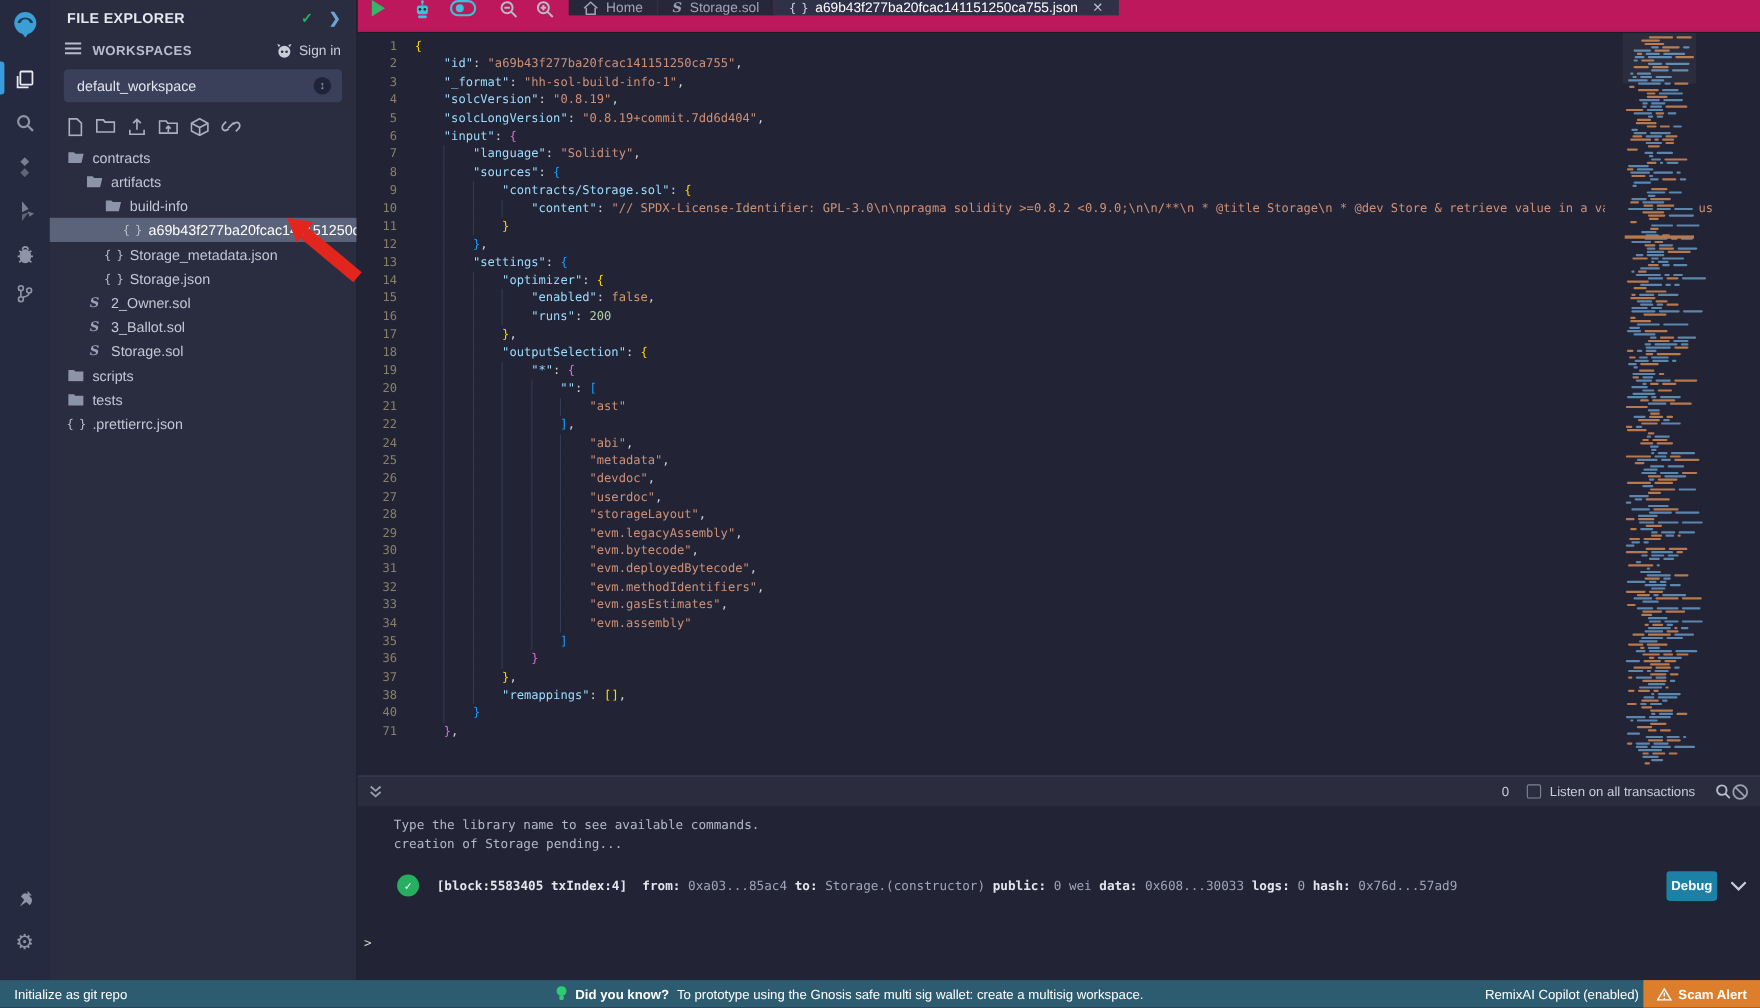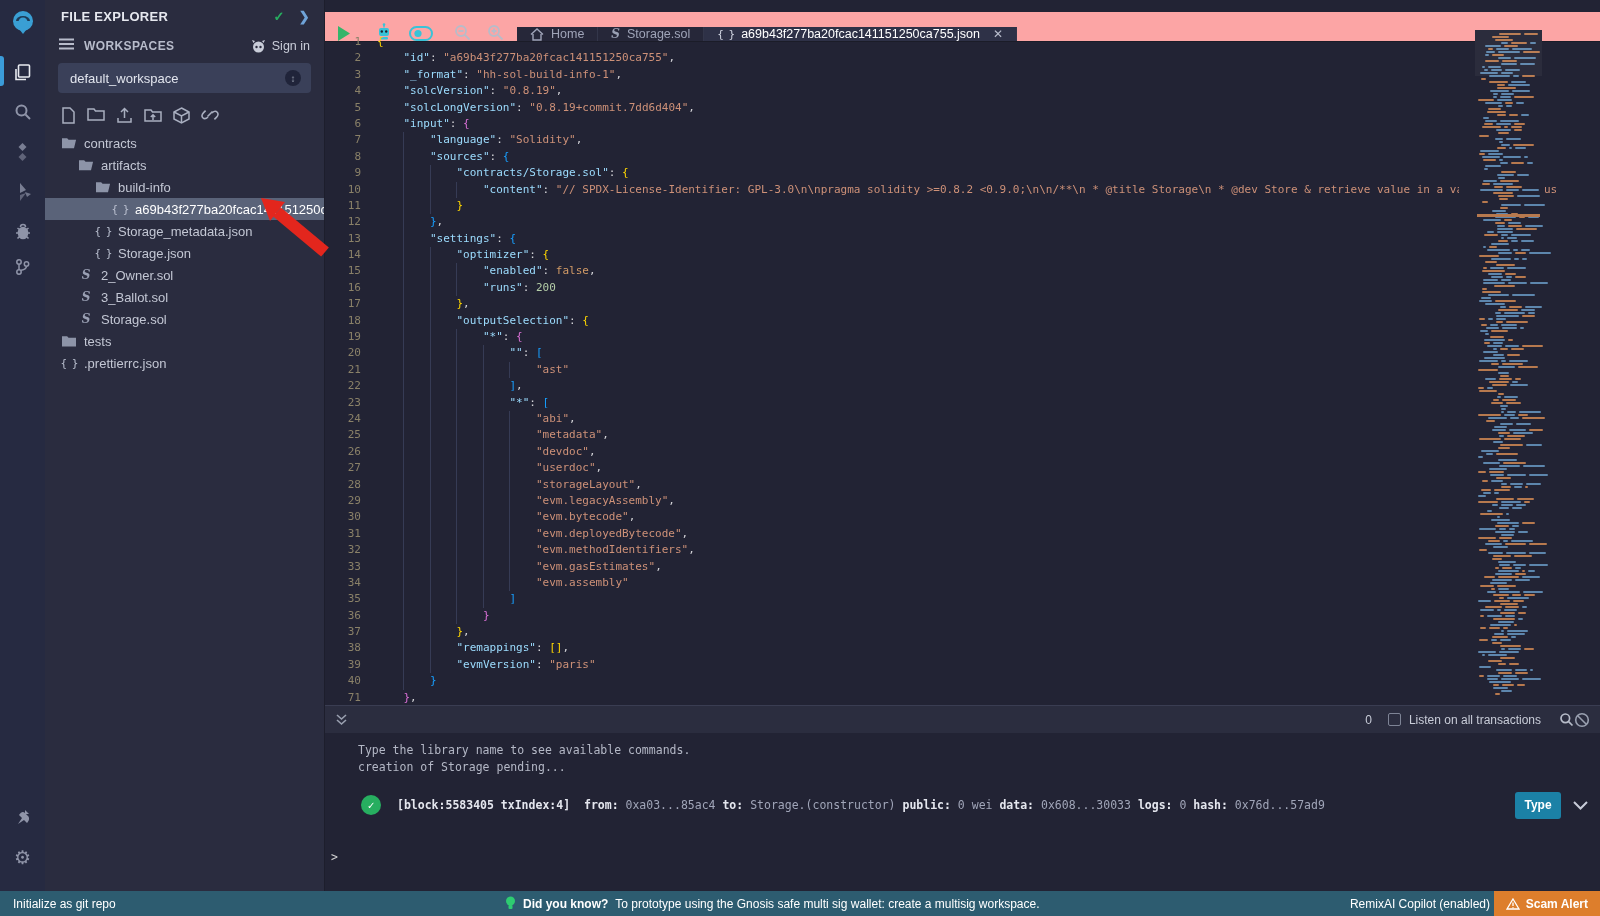--- a/index.html
+++ b/index.html
@@ -25,21 +25,21 @@
   #fe-tools span{cursor:pointer;display:flex}
   #file-tree{position:relative;margin-top:2px;font-size:13px;color:#c3c7d4}
   .trow{height:22px;display:flex;align-items:center;cursor:pointer;white-space:nowrap;overflow:hidden}
   .trow .tic{width:16px;display:flex;justify-content:center;margin-right:7px;flex:none;color:#9aa0b4}
   .trow.sel{background:#5a6379;color:#ffffff}
   .braces{font-family:"DejaVu Sans Mono",monospace;font-size:11px;color:#b9bfcf;letter-spacing:-1px}
   .solg{font-family:"DejaVu Serif",serif;font-size:12px;color:#9aa0b4;font-style:italic;font-weight:bold}
   #arrow-ov{position:absolute;left:208px;top:196px;width:84px;height:62px;z-index:9;pointer-events:none}
   
   #editor{position:absolute;left:325px;top:0;right:0;height:891px;background:#222334}
-  #tabbar{position:absolute;left:0;top:12px;right:0;height:30px;background:#fca5a5;display:flex;align-items:flex-end;border-bottom:1px solid #1b1c28}
+  #tabbar{position:absolute;left:0;top:0;right:0;height:30px;background:#be185d;display:flex;align-items:flex-start;border-bottom:1px solid #1b1c28}
   .tb-ic{display:flex;align-items:center;justify-content:center;padding:0 8px;cursor:pointer}
   .tb-sep{width:1px;background:#383b50;margin:4px 2px}
   .tab{display:flex;align-items:center;gap:7px;padding:0 13px;font-size:12.5px;color:#9fa4b8;border-right:1px solid #33364a;cursor:pointer;background:#262739}
   .tab.active{background:#2e3147;color:#ffffff}
   .tab .cl-x{color:#b9bdcc;font-size:12px;margin-left:6px}
   
   #code{position:absolute;left:0;top:30px;right:0;height:675px;padding-top:4px;font-family:"DejaVu Sans Mono",monospace;font-size:11px;line-height:16.4px;overflow:hidden}
   .cl{display:flex;height:16.4px}
   .ln{width:52px;padding-right:16px;text-align:right;color:#8a8168;flex:none;user-select:none}
   .lc{white-space:pre}
@@ -267,20 +267,28 @@
           <span class="solg">S</span>
         </span>
         <span>Storage.sol</span>
       </div>
       <div class="trow" style="padding-left: 16px;">
         <span class="tic">
           <svg width="14" height="12" viewBox="0 0 15 12">
             <path d="M0 1h5.5L7 2.5h8V12H0z" fill="#8d94a8"></path>
           </svg>
         </span>
+        <span>scripts</span>
+      </div>
+      <div class="trow" style="padding-left: 16px;">
+        <span class="tic">
+          <svg width="14" height="12" viewBox="0 0 15 12">
+            <path d="M0 1h5.5L7 2.5h8V12H0z" fill="#8d94a8"></path>
+          </svg>
+        </span>
         <span>tests</span>
       </div>
       <div class="trow" style="padding-left: 16px;">
         <span class="tic">
           <span class="braces">{ }</span>
         </span>
         <span>.prettierrc.json</span>
       </div>
     </div>
   <svg id="arrow-ov" viewBox="0 0 84 62">
@@ -428,24 +436,20 @@
         </div>
         <div class="cl">
           <span class="ln">21</span>
           <span class="lc"><span class="ig f"></span><span class="ig"></span><span class="ig"></span><span class="ig"></span><span class="ig"></span><span class="ig"></span><span class="c-s">"ast"</span></span>
         </div>
         <div class="cl">
           <span class="ln">22</span>
           <span class="lc"><span class="ig f"></span><span class="ig"></span><span class="ig"></span><span class="ig"></span><span class="ig"></span><span class="c-b3">]</span><span class="c-p">,</span></span>
         </div>
         <div class="cl">
-          <span class="ln">23</span>
-          <span class="lc"><span class="ig f"></span><span class="ig"></span><span class="ig"></span><span class="ig"></span><span class="ig"></span><span class="c-k">"*"</span><span class="c-p">: </span><span class="c-b3">[</span></span>
-        </div>
-        <div class="cl">
           <span class="ln">24</span>
           <span class="lc"><span class="ig f"></span><span class="ig"></span><span class="ig"></span><span class="ig"></span><span class="ig"></span><span class="ig"></span><span class="c-s">"abi"</span><span class="c-p">,</span></span>
         </div>
         <div class="cl">
           <span class="ln">25</span>
           <span class="lc"><span class="ig f"></span><span class="ig"></span><span class="ig"></span><span class="ig"></span><span class="ig"></span><span class="ig"></span><span class="c-s">"metadata"</span><span class="c-p">,</span></span>
         </div>
         <div class="cl">
           <span class="ln">26</span>
           <span class="lc"><span class="ig f"></span><span class="ig"></span><span class="ig"></span><span class="ig"></span><span class="ig"></span><span class="ig"></span><span class="c-s">"devdoc"</span><span class="c-p">,</span></span>
@@ -490,24 +494,20 @@
           <span class="ln">36</span>
           <span class="lc"><span class="ig f"></span><span class="ig"></span><span class="ig"></span><span class="ig"></span><span class="c-b2">}</span></span>
         </div>
         <div class="cl">
           <span class="ln">37</span>
           <span class="lc"><span class="ig f"></span><span class="ig"></span><span class="ig"></span><span class="c-b1">}</span><span class="c-p">,</span></span>
         </div>
         <div class="cl">
           <span class="ln">38</span>
           <span class="lc"><span class="ig f"></span><span class="ig"></span><span class="ig"></span><span class="c-k">"remappings"</span><span class="c-p">: </span><span class="c-b1">[]</span><span class="c-p">,</span></span>
-        </div>
-        <div class="cl">
-          <span class="ln">39</span>
-          <span class="lc"><span class="ig f"></span><span class="ig"></span><span class="ig"></span><span class="c-k">"evmVersion"</span><span class="c-p">: </span><span class="c-s">"paris"</span></span>
         </div>
         <div class="cl">
           <span class="ln">40</span>
           <span class="lc"><span class="ig f"></span><span class="ig"></span><span class="c-b3">}</span></span>
         </div>
         <div class="cl">
           <span class="ln">71</span>
           <span class="lc"><span class="ig f"></span><span class="c-b2">}</span><span class="c-p">,</span></span>
         </div>
       </div>
@@ -1418,21 +1418,21 @@
           </svg>
       </span>
     </div>
     <div id="termout">
       <div id="tlines">Type the library name to see available commands.
 creation of Storage pending...</div>
       <div id="txrow">
         <span id="txcheck">✓</span>
         <span id="txtext"><b>[block:5583405 txIndex:4]</b><span>  </span><b>from:</b><span> 0xa03...85ac4 </span><b>to:</b><span> Storage.(constructor) </span><b>public:</b><span> 0 wei </span><b>data:</b><span> 0x608...30033 </span><b>logs:</b><span> 0 </span><b>hash:</b><span> 0x76d...57ad9</span></span>
         <span id="txsp"></span>
-        <button id="debug-btn">Type</button>
+        <button id="debug-btn">Debug</button>
         <span id="tx-chev">
           <svg width="15" height="9" viewBox="0 0 15 9" fill="none" stroke="#c8ccd8" stroke-width="2">
               <path d="M1 1l6.5 6.5L14 1"></path>
             </svg>
         </span>
       </div>
       <div id="prompt">&gt;</div>
     </div>
   </div>
 </div>

